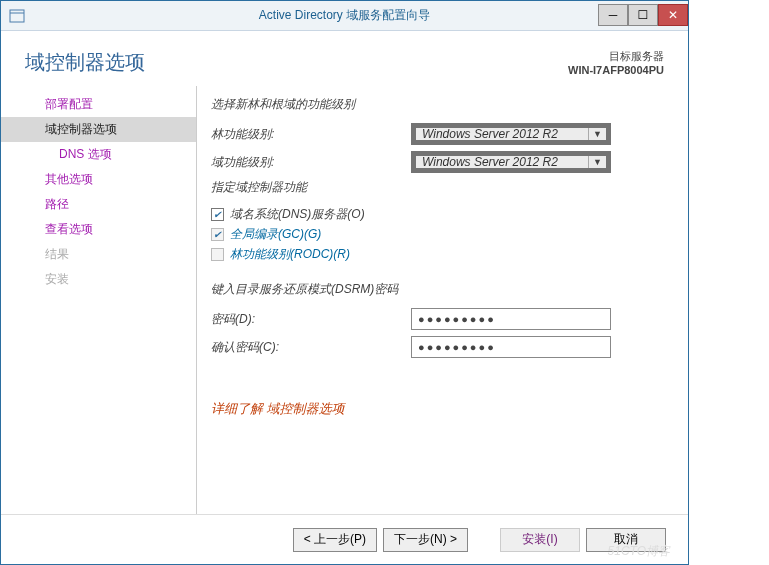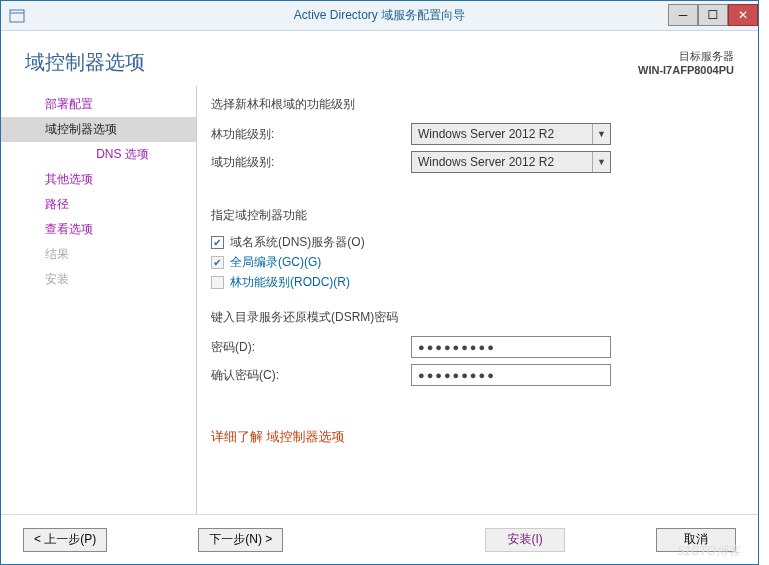--- a/index.html
+++ b/index.html
@@ -1,47 +1,47 @@
 <!DOCTYPE html>
 <html><head>
 <meta charset="utf-8">
 <style>
   * { box-sizing: border-box; font-family: "Microsoft YaHei", "Segoe UI", sans-serif; }
   body { margin: 0; background: #fff; }
-  .window { width: 759px; height: 565px; border: 1px solid #2b6ea0; display: flex; flex-direction: column; background: #fff; }
+  .window { width: 689px; height: 565px; border: 1px solid #2b6ea0; display: flex; flex-direction: column; background: #fff; }
   .titlebar { height: 30px; background: #eef3f7; display: flex; align-items: center; border-bottom: 1px solid #c9d6e3; position: relative; }
   .titlebar-icon { width: 16px; height: 14px; margin-left: 8px; }
   .titlebar-text { position: absolute; left: 0; right: 0; text-align: center; font-size: 12px; color: #1b5f8f; pointer-events: none; }
   .win-controls { margin-left: auto; display: flex; }
   .win-btn { width: 30px; height: 22px; border: 1px solid #888; background: #d9d9d9; margin-top: -1px; display: flex; align-items: center; justify-content: center; font-size: 12px; font-family: Arial; }
   .win-btn.close { background: #c75050; color: #fff; border-color: #a03030; }
   .header-area { display: flex; padding: 18px 24px 10px 24px; }
   .page-title { font-size: 20px; color: #336699; font-weight: 400; flex: 1; }
   .target-server { text-align: right; font-size: 11px; color: #444; }
   .target-server .srvname { font-weight: bold; }
   .body-area { flex: 1; display: flex; padding: 0 24px 0 0; overflow: hidden; }
   .sidebar { width: 195px; padding-top: 6px; }
   .side-item { font-size: 12px; padding: 4px 10px 4px 44px; color: #a21caf; cursor: default; }
   .side-item.active { background: #d8d8d8; color: #222; }
-  .side-item.indent { padding-left: 58px; text-align: center; }
+  .side-item.indent { padding-left: 58px; }
   .side-item.disabled { color: #aaa; }
   .divider { width: 1px; background: #ccc; margin: 0 14px 0 0; }
-  .main { flex: 1; font-size: 12px; color: #444; padding-top: 6px; }
+  .main { flex: 1; font-size: 12px; color: #444; padding-top: 6px; font-style: italic; }
   .section-text { margin: 4px 0 10px 0; }
   .form-row { display: flex; align-items: center; margin: 6px 0; }
   .form-row .lbl { width: 200px; }
-  .select { flex: 0 0 200px; height: 22px; border: 1px solid #737373; background: #ececec; display: flex; align-items: center; padding: 0 6px; position: relative; color: #333; }
+  .select { flex: 0 0 200px; height: 22px; border: 5px solid #737373; background: #ececec; display: flex; align-items: center; padding: 0 6px; position: relative; color: #333; }
   .select .arrow { position: absolute; right: 0; top: 0; bottom: 0; width: 18px; border-left: 1px solid #aaa; display: flex; align-items: center; justify-content: center; font-size: 9px; color: #444; }
   .checkbox-row { display: flex; align-items: center; margin: 3px 0 3px 0; }
   .cb { width: 13px; height: 13px; border: 1px solid #777; margin-right: 6px; display: flex; align-items: center; justify-content: center; font-size: 10px; color: #2b6ea0; background: #fff; }
   .cb.disabled { border-color: #bbb; background: #f4f4f4; }
   .cblabel.disabled { color: #0369a1; }
   .pw-input { flex: 0 0 200px; height: 22px; border: 1px solid #888; padding: 0 6px; display: flex; align-items: center; letter-spacing: 2px; font-size: 11px; }
   .more-link { color: #c2410c; font-size: 13px; margin-top: 36px; display: inline-block; }
-  .footer { height: 50px; border-top: 1px solid #ddd; display: flex; align-items: center; justify-content: space-between; gap: 6px; padding: 0 22px; position: relative; }
+  .footer { height: 50px; border-top: 1px solid #ddd; display: flex; align-items: center; justify-content: flex-end; gap: 6px; padding: 0 22px; position: relative; }
   .btn { min-width: 80px; height: 24px; border: 1px solid #888; background: #efefef; font-size: 12px; padding: 0 10px; display: flex; align-items: center; justify-content: center; }
   .btn.disabled { color: #701a75; border-color: #ccc; }
   .watermark { position: absolute; right: 18px; bottom: 4px; color: #ddd; font-size: 12px; font-style: italic; pointer-events: none; }
 </style>
 </head>
 <body>
 
 <div class="window">
 
   <div class="titlebar">
@@ -89,21 +89,21 @@
       </div>
 
       <div class="form-row">
         <div class="lbl">域功能级别:</div>
         <div class="select">
           <span>Windows Server 2012 R2</span>
           <span class="arrow">▼</span>
         </div>
       </div>
 
-      <div class="section-text" style="margin-top:34px">指定域控制器功能</div>
+      <div class="section-text" style="margin-top:6px">指定域控制器功能</div>
 
       <div class="checkbox-row">
         <div class="cb">✔</div>
         <span class="cblabel">域名系统(DNS)服务器(O)</span>
       </div>
       <div class="checkbox-row">
         <div class="cb disabled">✔</div>
         <span class="cblabel disabled">全局编录(GC)(G)</span>
       </div>
       <div class="checkbox-row">

